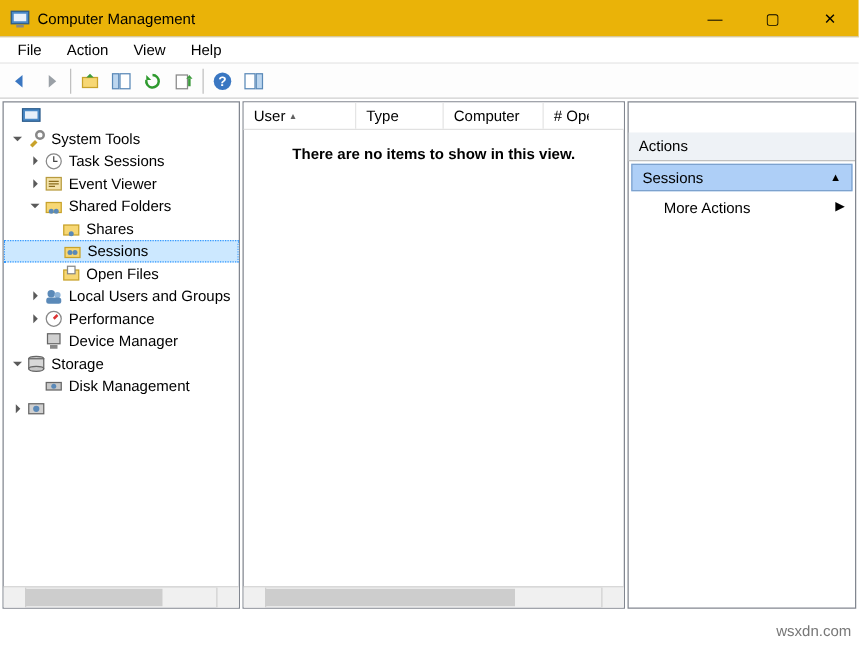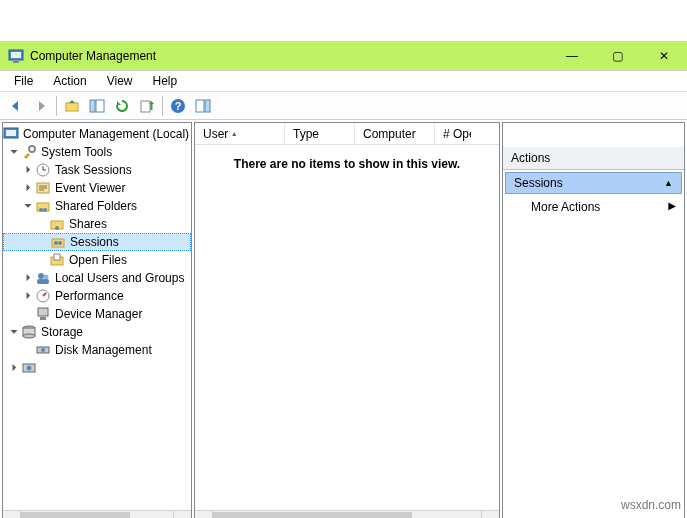--- a/index.html
+++ b/index.html
@@ -13,22 +13,21 @@
     height: 518px;
     overflow: hidden;
     position: relative;
   }
   
   .titlebar {
     height: 30px;
     display: flex;
     align-items: center;
     border-bottom: 1px solid #d0d0d0;
-    background: #bef264;
-    margin-top: 41px;
+    background: #eab308;
   }
   .titlebar .app-icon {
     width: 16px; height: 16px;
     margin: 0 6px 0 8px;
     display: inline-flex;
   }
   .titlebar .title { flex: 1; font-size: 12px; }
   .win-btn {
     width: 46px; height: 30px;
     display: flex; align-items: center; justify-content: center;
@@ -274,21 +273,20 @@
     <div class="tree">
 
       <div class="tree-row">
         <span class="exp"></span>
         <span class="node-icon">
             <svg viewBox="0 0 16 16">
               <rect x="1" y="2" width="14" height="10" fill="#4a89c7" stroke="#2a5a8a"></rect>
               <rect x="3" y="4" width="10" height="6" fill="#e8f0fa"></rect>
             </svg>
           </span>
-        <span>Computer Management (Local)</span>
       </div>
 
       <div class="tree-row">
         <span class="indent" style="width:4px"></span>
         <span class="exp">⏷</span>
         <span class="node-icon">
             <svg viewBox="0 0 16 16">
               <path d="M3 13 L7 9 L9 11 L5 15 Z" fill="#c8a22a"></path>
               <circle cx="11" cy="5" r="3" fill="none" stroke="#888" stroke-width="2"></circle>
             </svg>

